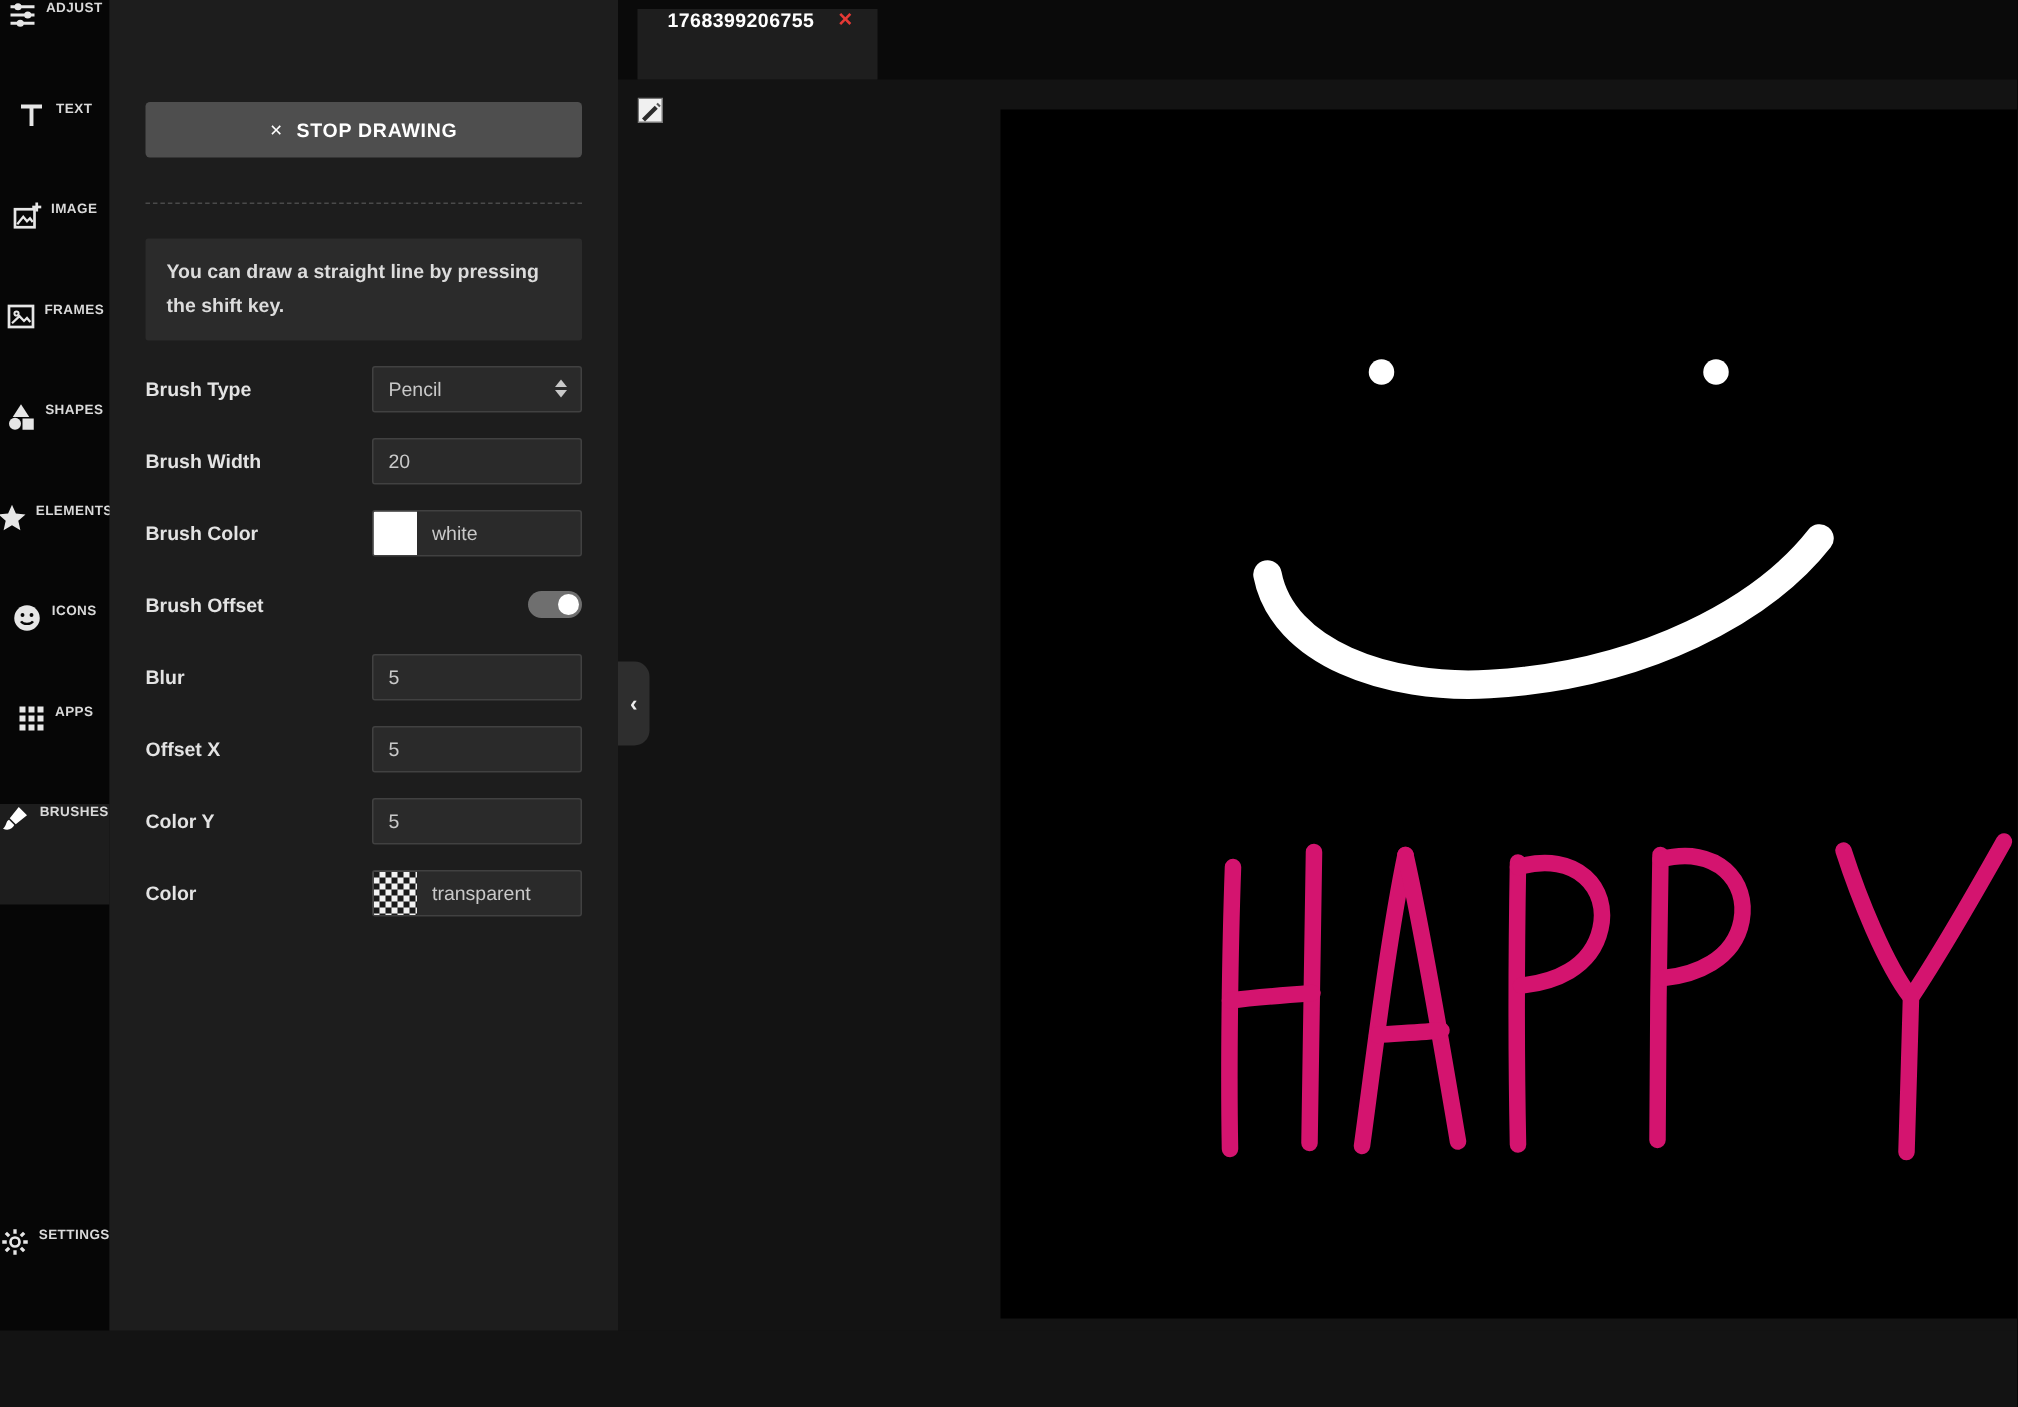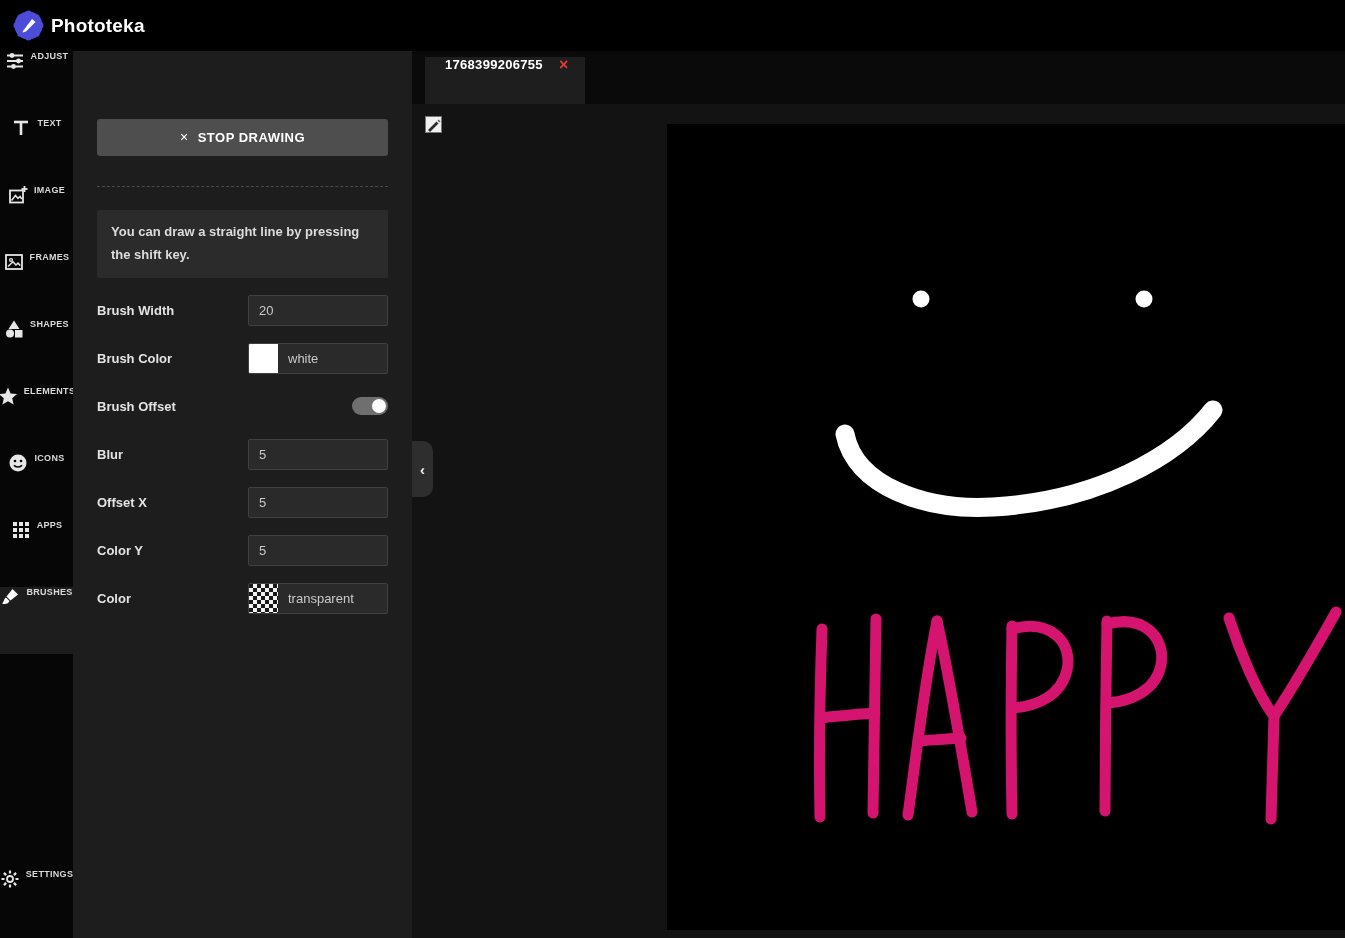--- a/index.html
+++ b/index.html
@@ -77,37 +77,20 @@
   .canvas { position:absolute; left:255px; top:20px; width:678px; height:806px; background:#000; }
   .canvas svg { display:block; width:678px; height:806px; }
 
   .sr { position:absolute; width:1px; height:1px; overflow:hidden; clip:rect(0 0 0 0); white-space:nowrap; }
 </style>
 </head>
 <body>
 
 <div class="app">
 
-  <div class="header">
-    <span class="logo">
-      <svg width="31" height="31" viewBox="0 0 31 31">
-        <circle cx="15.5" cy="15.5" r="14" fill="#4c4cd9"></circle>
-        <circle cx="15.5" cy="3.5" r="3" fill="#4c4cd9"></circle>
-          <circle cx="15.5" cy="27.5" r="3" fill="#4c4cd9"></circle>
-        <circle cx="3.5" cy="15.5" r="3" fill="#4c4cd9"></circle>
-          <circle cx="27.5" cy="15.5" r="3" fill="#4c4cd9"></circle>
-        <circle cx="7" cy="7" r="2.6" fill="#4c4cd9"></circle>
-          <circle cx="24" cy="7" r="2.6" fill="#4c4cd9"></circle>
-        <circle cx="7" cy="24" r="2.6" fill="#4c4cd9"></circle>
-          <circle cx="24" cy="24" r="2.6" fill="#4c4cd9"></circle>
-        <path d="M10 21 L19 9 L22.5 12 L13 21.5 L9.5 22.5 Z" fill="#fff"></path>
-      </svg>
-    </span>
-    <span class="app-name">Phototeka</span>
-  </div>
 
   <div class="body">
 
     <div class="sidebar">
 
       <div class="side-item">
         <span>
           <svg width="20" height="20" viewBox="0 0 20 20" stroke="#e6e6e6" stroke-width="2" fill="#e6e6e6">
             <line x1="2" y1="4.5" x2="18" y2="4.5"></line>
               <line x1="2" y1="10" x2="18" y2="10"></line>
@@ -228,20 +211,32 @@
       <button class="stop-btn">
         <span class="x">×</span>
         <span>STOP DRAWING</span>
       </button>
 
       <div class="dash-divider"></div>
 
       <div class="hint-box">You can draw a straight line by pressing the shift key.</div>
 
       <div class="rows">
+        <div class="row">
+          <span class="label">Brush Type</span>
+          <div class="ctl">
+            <div class="select-box">
+              <span>Pencil</span>
+              <span class="updown">
+                  <i class="up"></i>
+                  <i class="down"></i>
+                </span>
+            </div>
+          </div>
+        </div>
 
         <div class="row">
           <span class="label">Brush Width</span>
           <div class="ctl">
             <input class="txt-input" type="text" value="20" style="">
           </div>
         </div>
 
         <div class="row">
           <span class="label">Brush Color</span>

